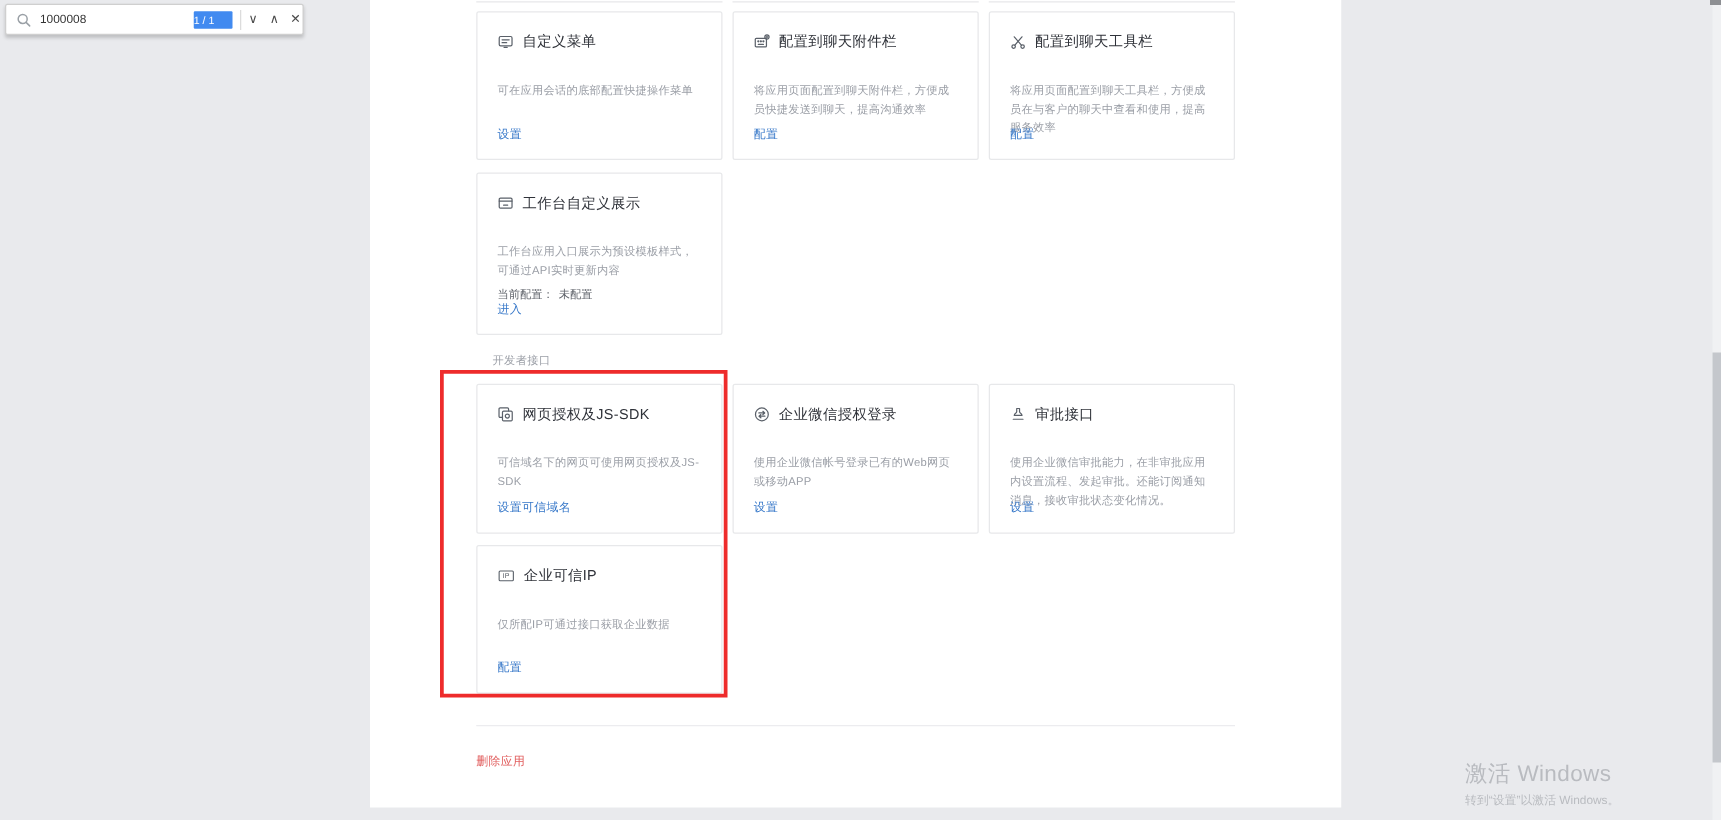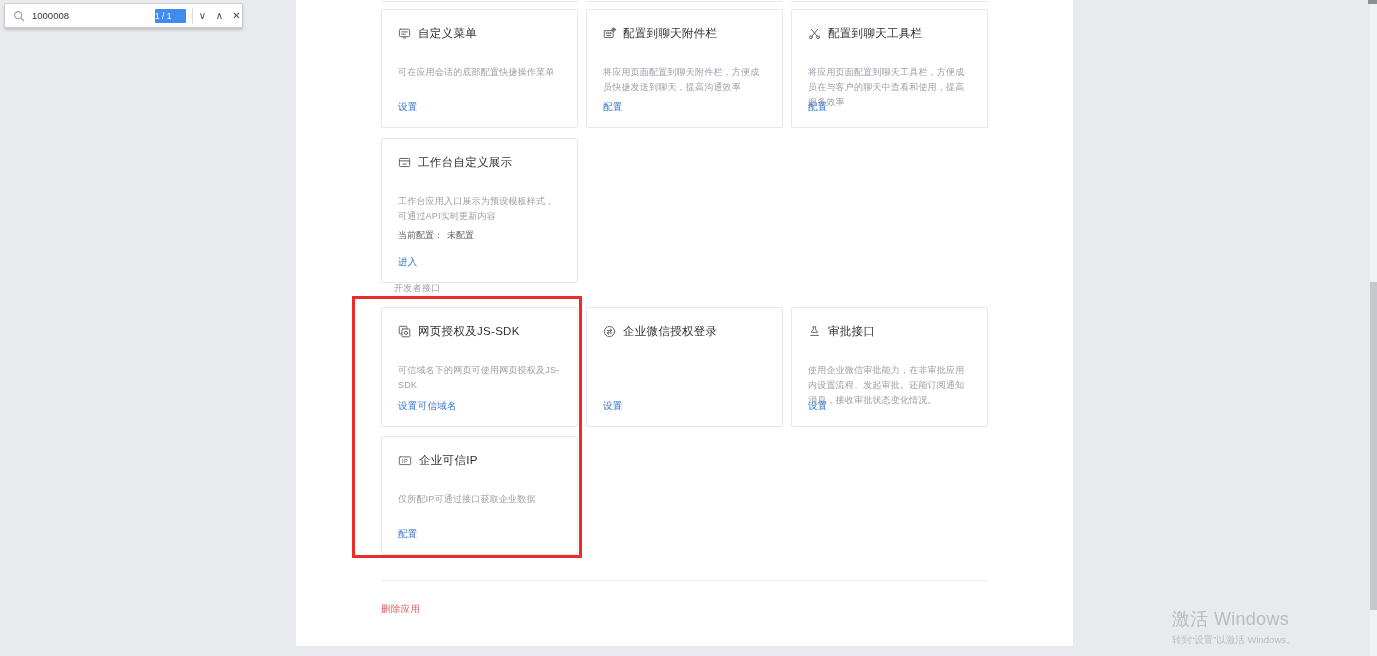--- a/index.html
+++ b/index.html
@@ -141,21 +141,21 @@
           <circle cx="3.6" cy="12.6" r="1.7"></circle>
             <circle cx="12.4" cy="12.6" r="1.7"></circle>
         </svg>
       </span>
       <span>配置到聊天工具栏</span>
     </div>
     <div class="card-desc">将应用页面配置到聊天工具栏，方便成员在与客户的聊天中查看和使用，提高服务效率</div>
     <a class="card-link">配置</a>
   </div>
 
-  <div class="card" style="left:85px;top:138px;height:145px">
+  <div class="card" style="left:85px;top:138px;height:130px">
     <div class="card-title">
       <span class="icn">
         <svg width="13" height="13" viewBox="0 0 16 16" fill="none" stroke="#5a6069" stroke-width="1.2" stroke-linecap="round">
           <rect x="1.7" y="3" width="12.6" height="10" rx="1.2"></rect>
           <line x1="1.7" y1="6" x2="14.3" y2="6"></line>
           <line x1="6" y1="10" x2="10" y2="10"></line>
         </svg>
       </span>
       <span>工作台自定义展示</span>
     </div>
@@ -187,20 +187,21 @@
     <div class="card-title">
       <span class="icn">
         <svg width="13" height="13" viewBox="0 0 16 16" fill="none" stroke="#5a6069" stroke-width="1.2" stroke-linecap="round" stroke-linejoin="round">
           <circle cx="8" cy="8" r="6.3"></circle>
           <path d="M5 6.6 h5.6 M9 5 l1.8 1.6 -1.8 1.6"></path>
           <path d="M11 9.8 H5.4 M7 8.2 l-1.8 1.6 1.8 1.6"></path>
         </svg>
       </span>
       <span>企业微信授权登录</span>
     </div>
+    <div class="card-desc">使用企业微信帐号登录已有的Web网页或移动APP</div>
     <a class="card-link">设置</a>
   </div>
 
   <div class="card" style="left:495px;top:307px;height:120px">
     <div class="card-title">
       <span class="icn">
         <svg width="13" height="13" viewBox="0 0 16 16" fill="none" stroke="#5a6069" stroke-width="1.2" stroke-linecap="round" stroke-linejoin="round">
           <path d="M6.6 2.2 h2.8 v3.2 c0 1.5 2.4 1.6 2.4 3.6 H4.2 c0 -2 2.4 -2.1 2.4 -3.6 z"></path>
           <line x1="3.2" y1="12.8" x2="12.8" y2="12.8"></line>
         </svg>

